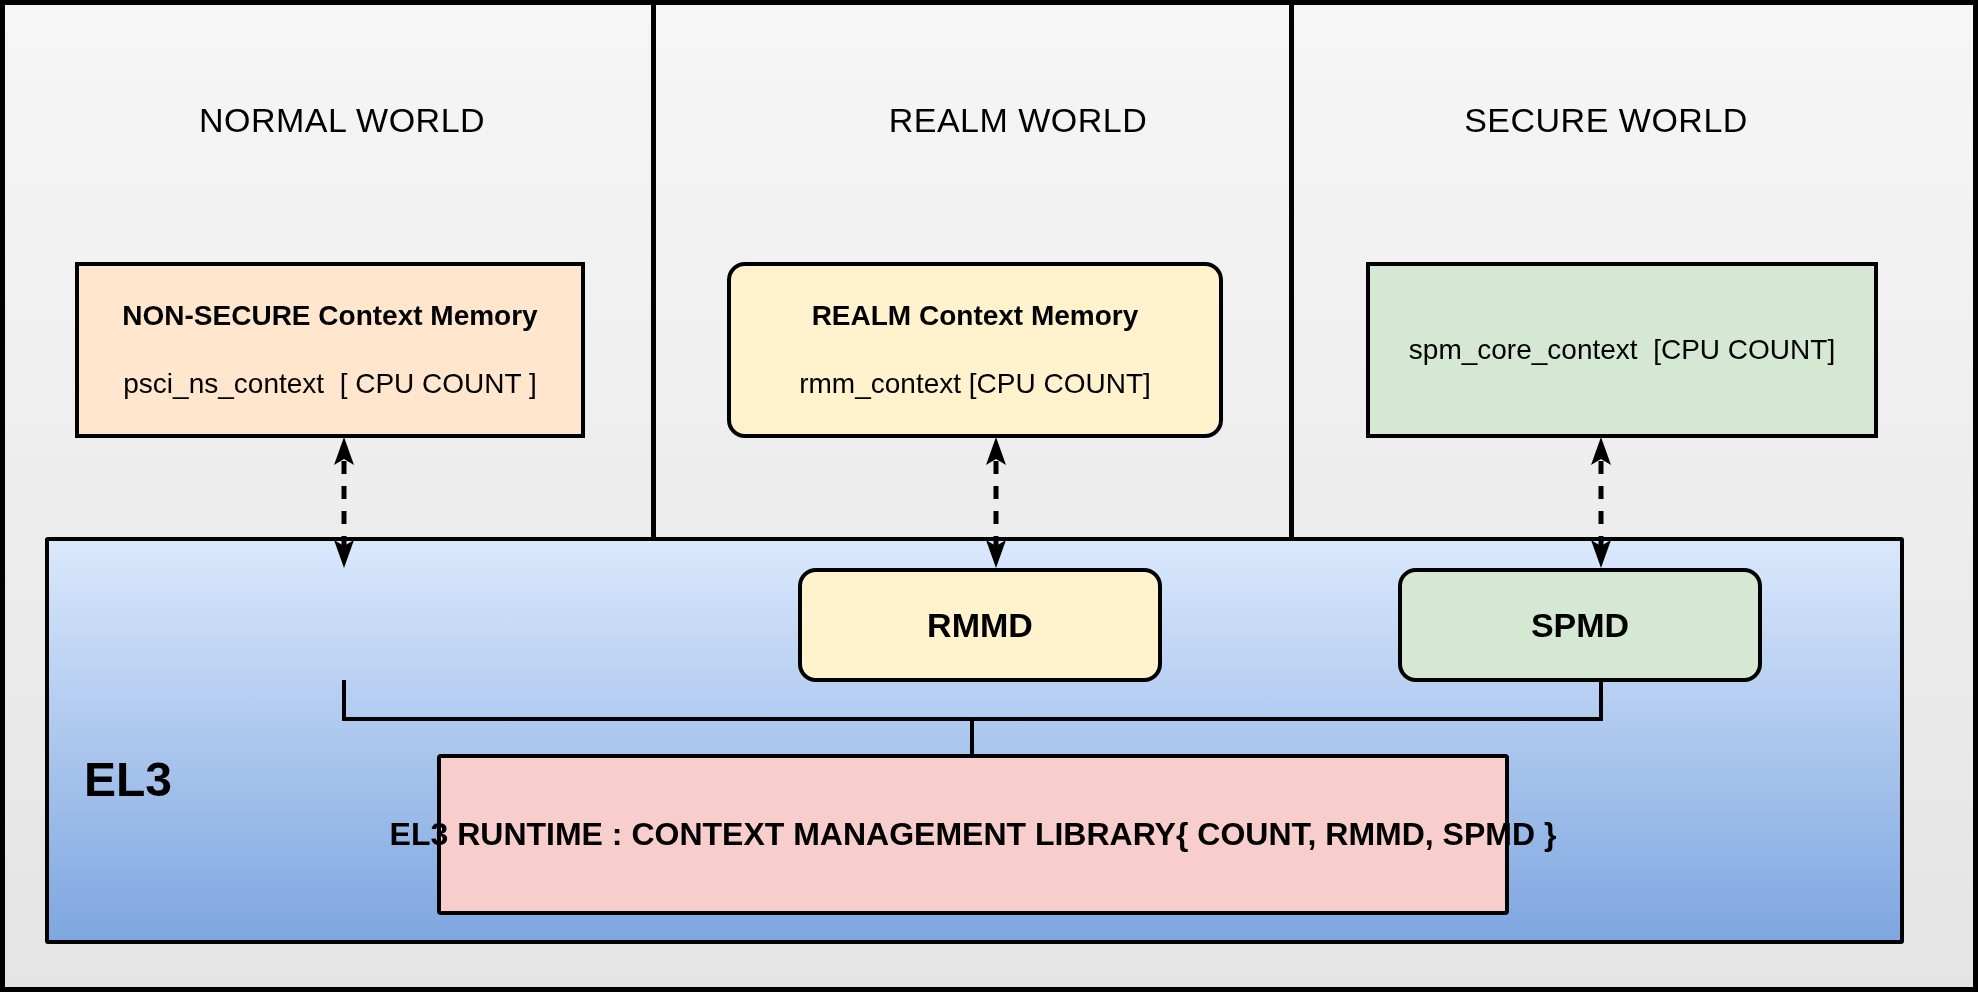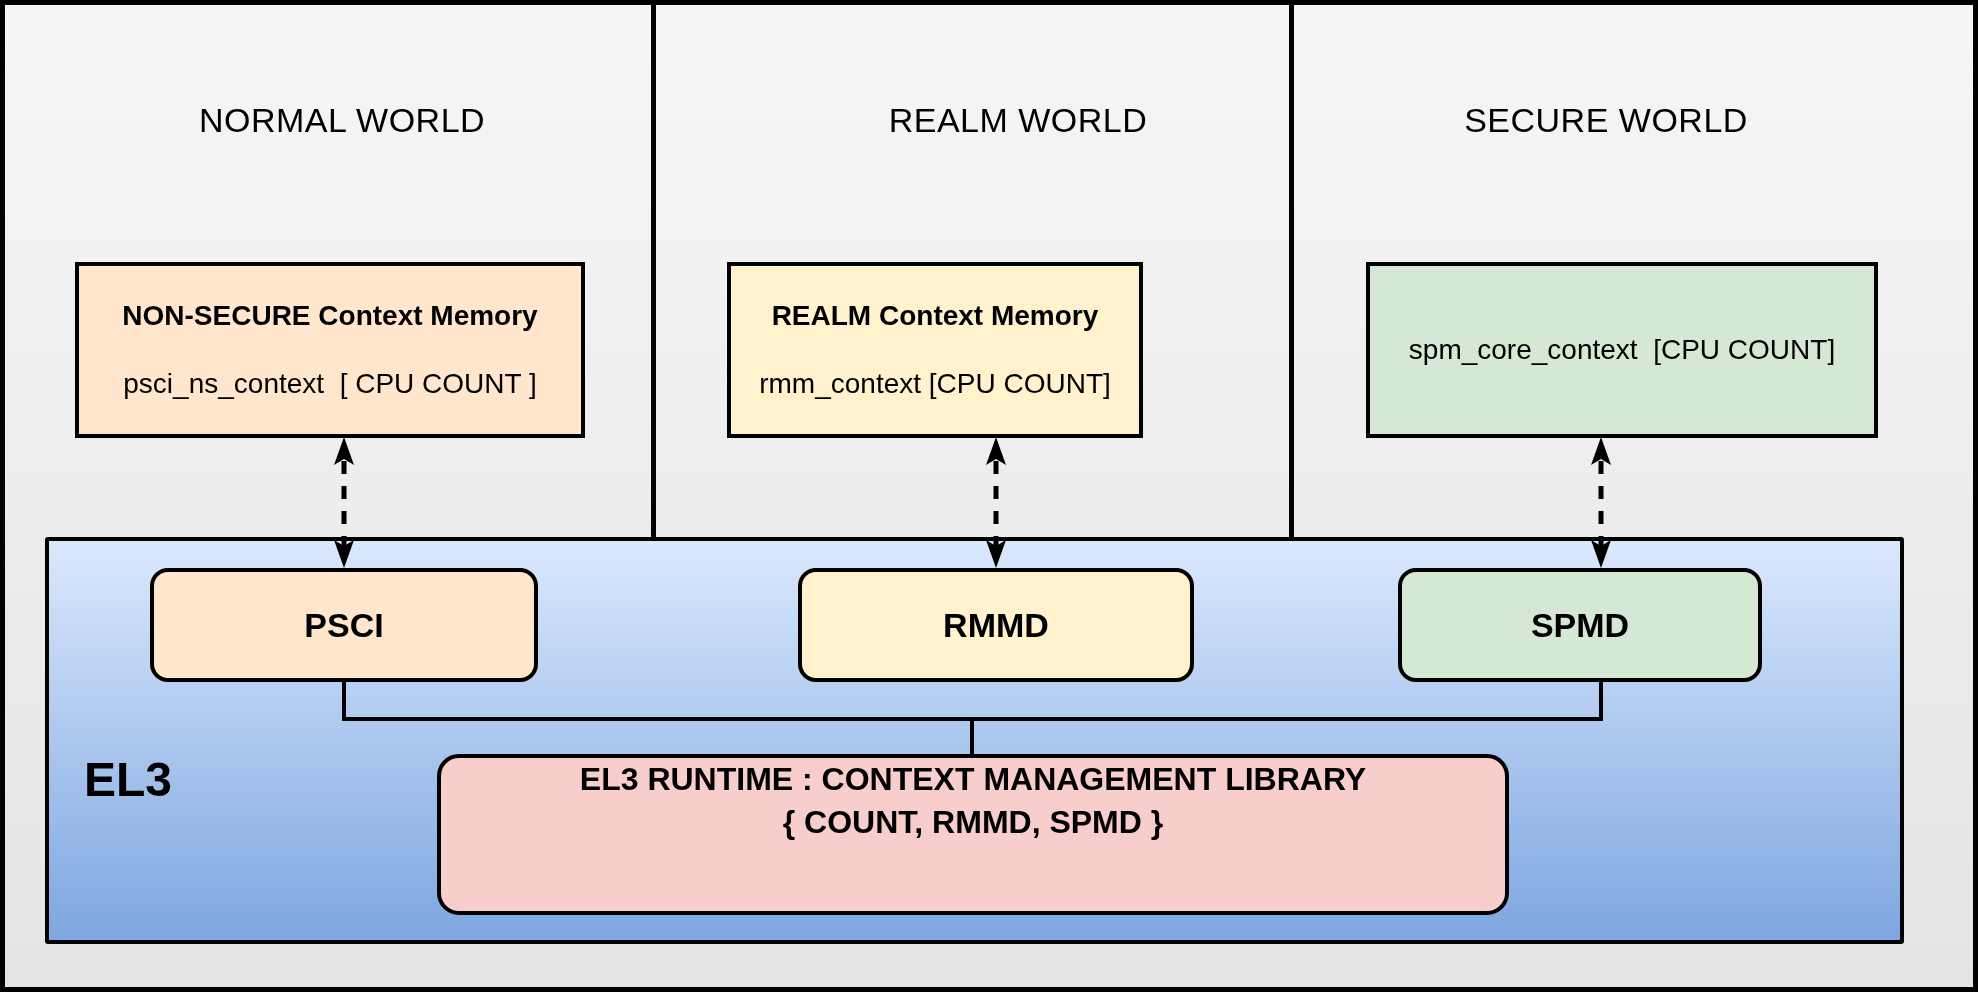--- a/index.html
+++ b/index.html
@@ -22,51 +22,51 @@
     font-size:34px;font-weight:normal;letter-spacing:.5px;white-space:nowrap;color:#000;
   }
   .world-title.t1{left:342px;}
   .world-title.t2{left:997px;margin-left:21px;}
   .world-title.t3{left:1606px;}
   .membox{
     position:absolute;top:262px;height:176px;border:4px solid var(--line-black);
     display:flex;flex-direction:column;align-items:center;justify-content:center;gap:38px;
   }
   .membox.m1{left:75px;width:510px;background:var(--box-orange);}
-  .membox.m2{left:727px;width:416px;background:var(--box-yellow);}
+  .membox.m2{left:727px;width:496px;background:var(--box-yellow);border-radius:18px;}
   .membox.m3{left:1366px;width:512px;background:var(--box-green);}
   .membox-title{font-size:28px;font-weight:bold;line-height:30px;white-space:pre;color:#000;}
   .membox-code{font-size:28px;line-height:30px;white-space:pre;color:#000;}
   .arrow{position:absolute;top:437px;width:24px;height:131px;z-index:20;}
   .arrow.a1{left:332px;}
   .arrow.a2{left:984px;}
   .arrow.a3{left:1589px;}
   .el3-box{
     position:absolute;left:45px;top:537px;width:1859px;height:407px;
     border:4px solid var(--line-black);border-radius:3px;
     background:linear-gradient(180deg,var(--el3-gradient-top) 0%,var(--el3-gradient-bottom) 100%);
   }
   .el3-label{position:absolute;left:84px;top:752px;font-size:48px;font-weight:bold;color:#000;z-index:10;}
   .subbox{
     position:absolute;top:568px;height:114px;border:4px solid var(--line-black);border-radius:18px;
     display:flex;align-items:center;justify-content:center;
     font-size:34px;font-weight:bold;color:#000;z-index:10;
   }
   .subbox.psci{left:150px;width:388px;background:var(--box-orange);}
-  .subbox.rmmd{left:798px;width:396px;background:var(--box-yellow);}
+  .subbox.rmmd{left:798px;width:364px;background:var(--box-yellow);}
   .subbox.spmd{left:1398px;width:364px;background:var(--box-green);}
   .conn{position:absolute;background:var(--line-black);z-index:5;}
   .conn.v-psci{left:342px;top:680px;width:4px;height:40px;}
   .conn.v-spmd{left:1599px;top:680px;width:4px;height:40px;}
   .conn.bus{left:342px;top:717px;width:1261px;height:4px;}
   .conn.v-lib{left:970px;top:717px;width:4px;height:39px;}
   .library-box{
     position:absolute;left:437px;top:754px;width:1072px;height:161px;
-    border:4px solid var(--line-black);border-radius:22px;background:var(--box-pink);
-    display:flex;flex-direction:column;align-items:center;
+    border:4px solid var(--line-black);border-radius:4px;background:var(--box-pink);
+    display:flex;align-items:center;justify-content:center;
     z-index:10;color:#000;
   }
   .library-line{font-size:32px;font-weight:bold;line-height:43px;white-space:pre;}
 </style>
 </head>
 <body>
 
 <div class="canvas">
 
   <div class="divider d1"></div>
@@ -89,21 +89,20 @@
   </div>
 
   <div class="el3-box"></div>
   <div class="el3-label">EL3</div>
 
   <div class="conn v-psci"></div>
   <div class="conn v-spmd"></div>
   <div class="conn bus"></div>
   <div class="conn v-lib"></div>
 
-  <div class="subbox psci">PSCI</div>
   <div class="subbox rmmd">RMMD</div>
   <div class="subbox spmd">SPMD</div>
 
   <div class="library-box">
     <div class="library-line">EL3 RUNTIME : CONTEXT MANAGEMENT LIBRARY</div>
     <div class="library-line">{ COUNT, RMMD, SPMD }</div>
   </div>
 
   <svg class="arrow a1" viewBox="0 0 24 131">
     <line x1="12" y1="24" x2="12" y2="110" stroke="#000" stroke-width="5" stroke-dasharray="13 12"></line>

